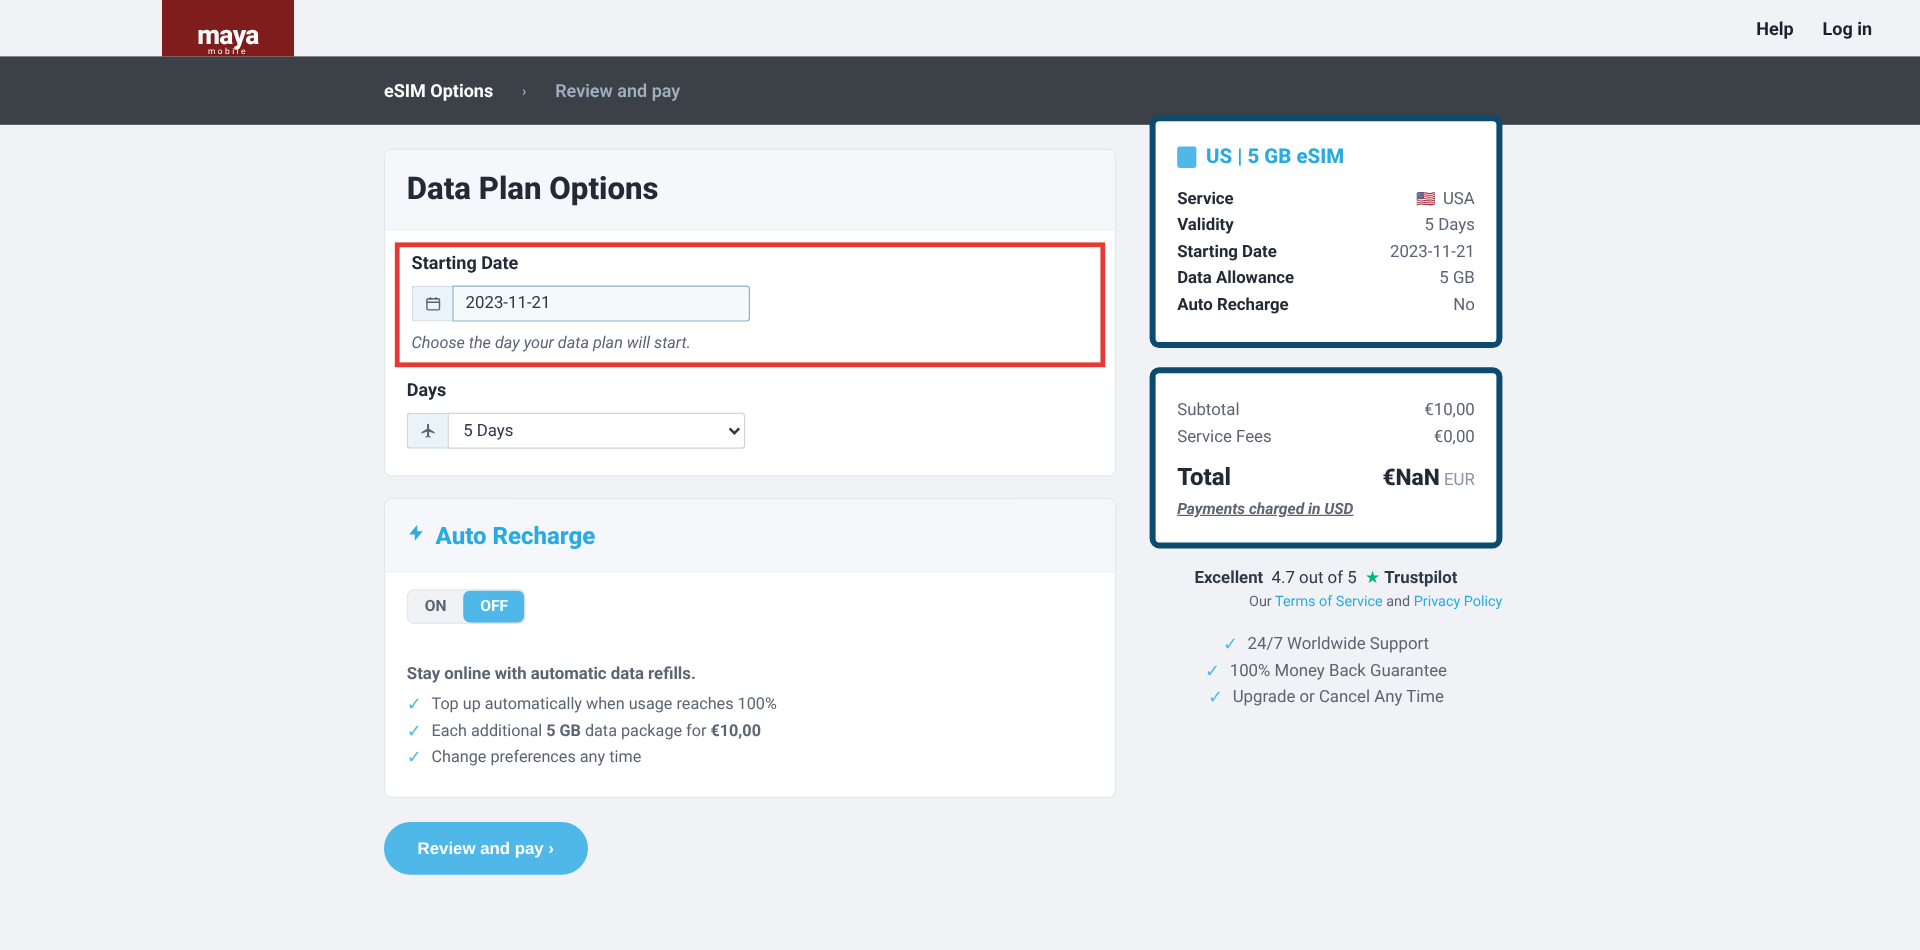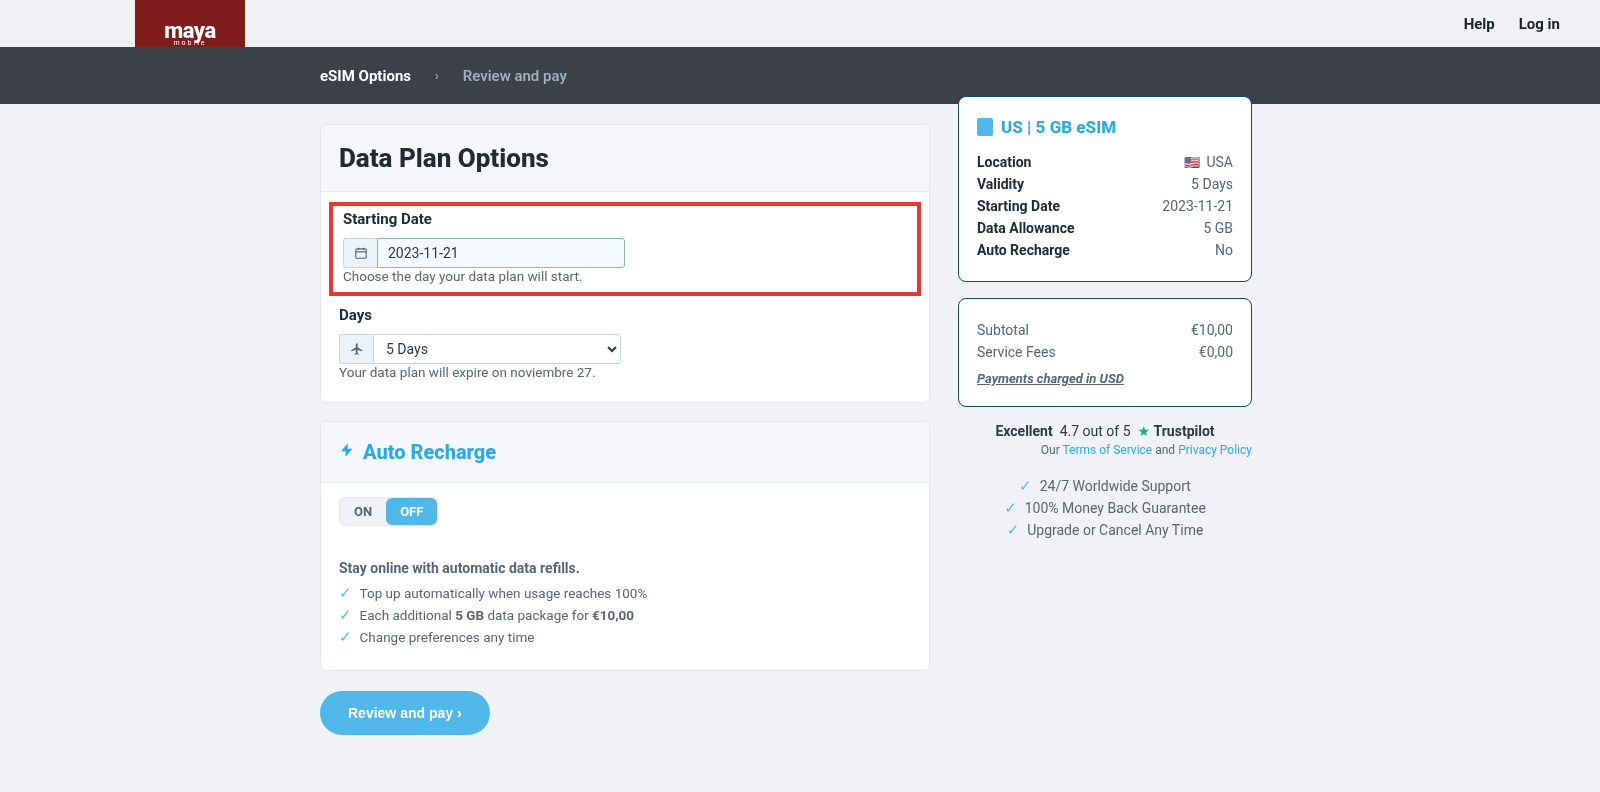--- a/index.html
+++ b/index.html
@@ -120,22 +120,24 @@
     height: 30px;
     border: 1px solid #8ab4c9;
     border-radius: 0 3px 3px 0;
     background: #f4f9fb;
     padding: 0 10px;
     font-size: 14px;
     color: #2d3748;
     font-family: inherit;
   }
   .helper {
+    margin-top: 10px;
     font-size: 13.5px;
     color: #5a6472;
+    font-style: italic;
   }
 
   .highlight-box {
     border: 4px solid #e53935;
     padding: 4px 10px 8px;
     margin: -4px -10px 10px;
   }
 
   .select-input {
     flex: 1;
@@ -202,21 +204,21 @@
     padding: 14px 28px;
     border-radius: 999px;
     border: none;
     cursor: pointer;
     margin-top: 2px;
   }
 
   
   .s-card {
     background: #fff;
-    border: 1px solid #0c4a6e;
+    border: 5px solid #0c4a6e;
     border-radius: 8px;
     margin-bottom: 16px;
     padding: 20px 18px;
   }
   .s-title {
     color: #29abe2;
     font-weight: 800;
     font-size: 17px;
     display: flex;
     align-items: center;
@@ -312,21 +314,20 @@
         <div class="input-row">
           <div class="input-addon">
             <svg width="14" height="14" viewBox="0 0 24 24" fill="#5a6472">
                 <path d="M21 16v-2l-8-5V3.5a1.5 1.5 0 0 0-3 0V9l-8 5v2l8-2.5V19l-2 1.5V22l3.5-1 3.5 1v-1.5L13 19v-5.5l8 2.5z"></path>
               </svg>
           </div>
           <select class="select-input">
             <option>5 Days</option>
           </select>
         </div>
-        <div class="helper">Your data plan will expire on noviembre 27.</div>
       </div>
     </div>
 
     
     <div class="card">
       <div class="card-header blue">
         <h3>
           <span class="bolt">
             <svg width="16" height="16" viewBox="0 0 24 24" fill="#29abe2">
                 <path d="M13 2L3 14h7v8l10-12h-7V2z"></path>
@@ -361,21 +362,21 @@
     <button class="cta">Review and pay ›</button>
   </div>
 
   <div class="right-col">
     <div class="s-card">
       <div class="s-title">
         <span class="sim-icon"></span>
         <span>US | 5 GB eSIM</span>
       </div>
       <div class="kv">
-          <span class="k">Location</span>
+          <span class="k">Service</span>
           <span class="v"><span class="flag">🇺🇸</span><span>USA</span></span>
         </div>
       <div class="kv">
           <span class="k">Validity</span>
           <span class="v">5 Days</span>
         </div>
       <div class="kv">
           <span class="k">Starting Date</span>
           <span class="v">2023-11-21</span>
         </div>
@@ -391,20 +392,24 @@
 
     <div class="s-card">
       <div class="kv">
           <span style="color:#5a6472">Subtotal</span>
           <span style="color:#5a6472">€10,00</span>
         </div>
       <div class="kv">
           <span style="color:#5a6472">Service Fees</span>
           <span style="color:#5a6472">€0,00</span>
         </div>
+      <div class="total-row">
+        <span class="t">Total</span>
+        <span><span class="amt">€NaN</span> <span class="cur">EUR</span></span>
+      </div>
       <div class="usd-note">Payments charged in USD</div>
     </div>
 
     <div class="trust">
       <b>Excellent</b>&nbsp;
       <span>4.7 out of 5</span>&nbsp;
       <span class="star">★</span>
       <span class="tp">Trustpilot</span>
     </div>
     <div class="tos">

